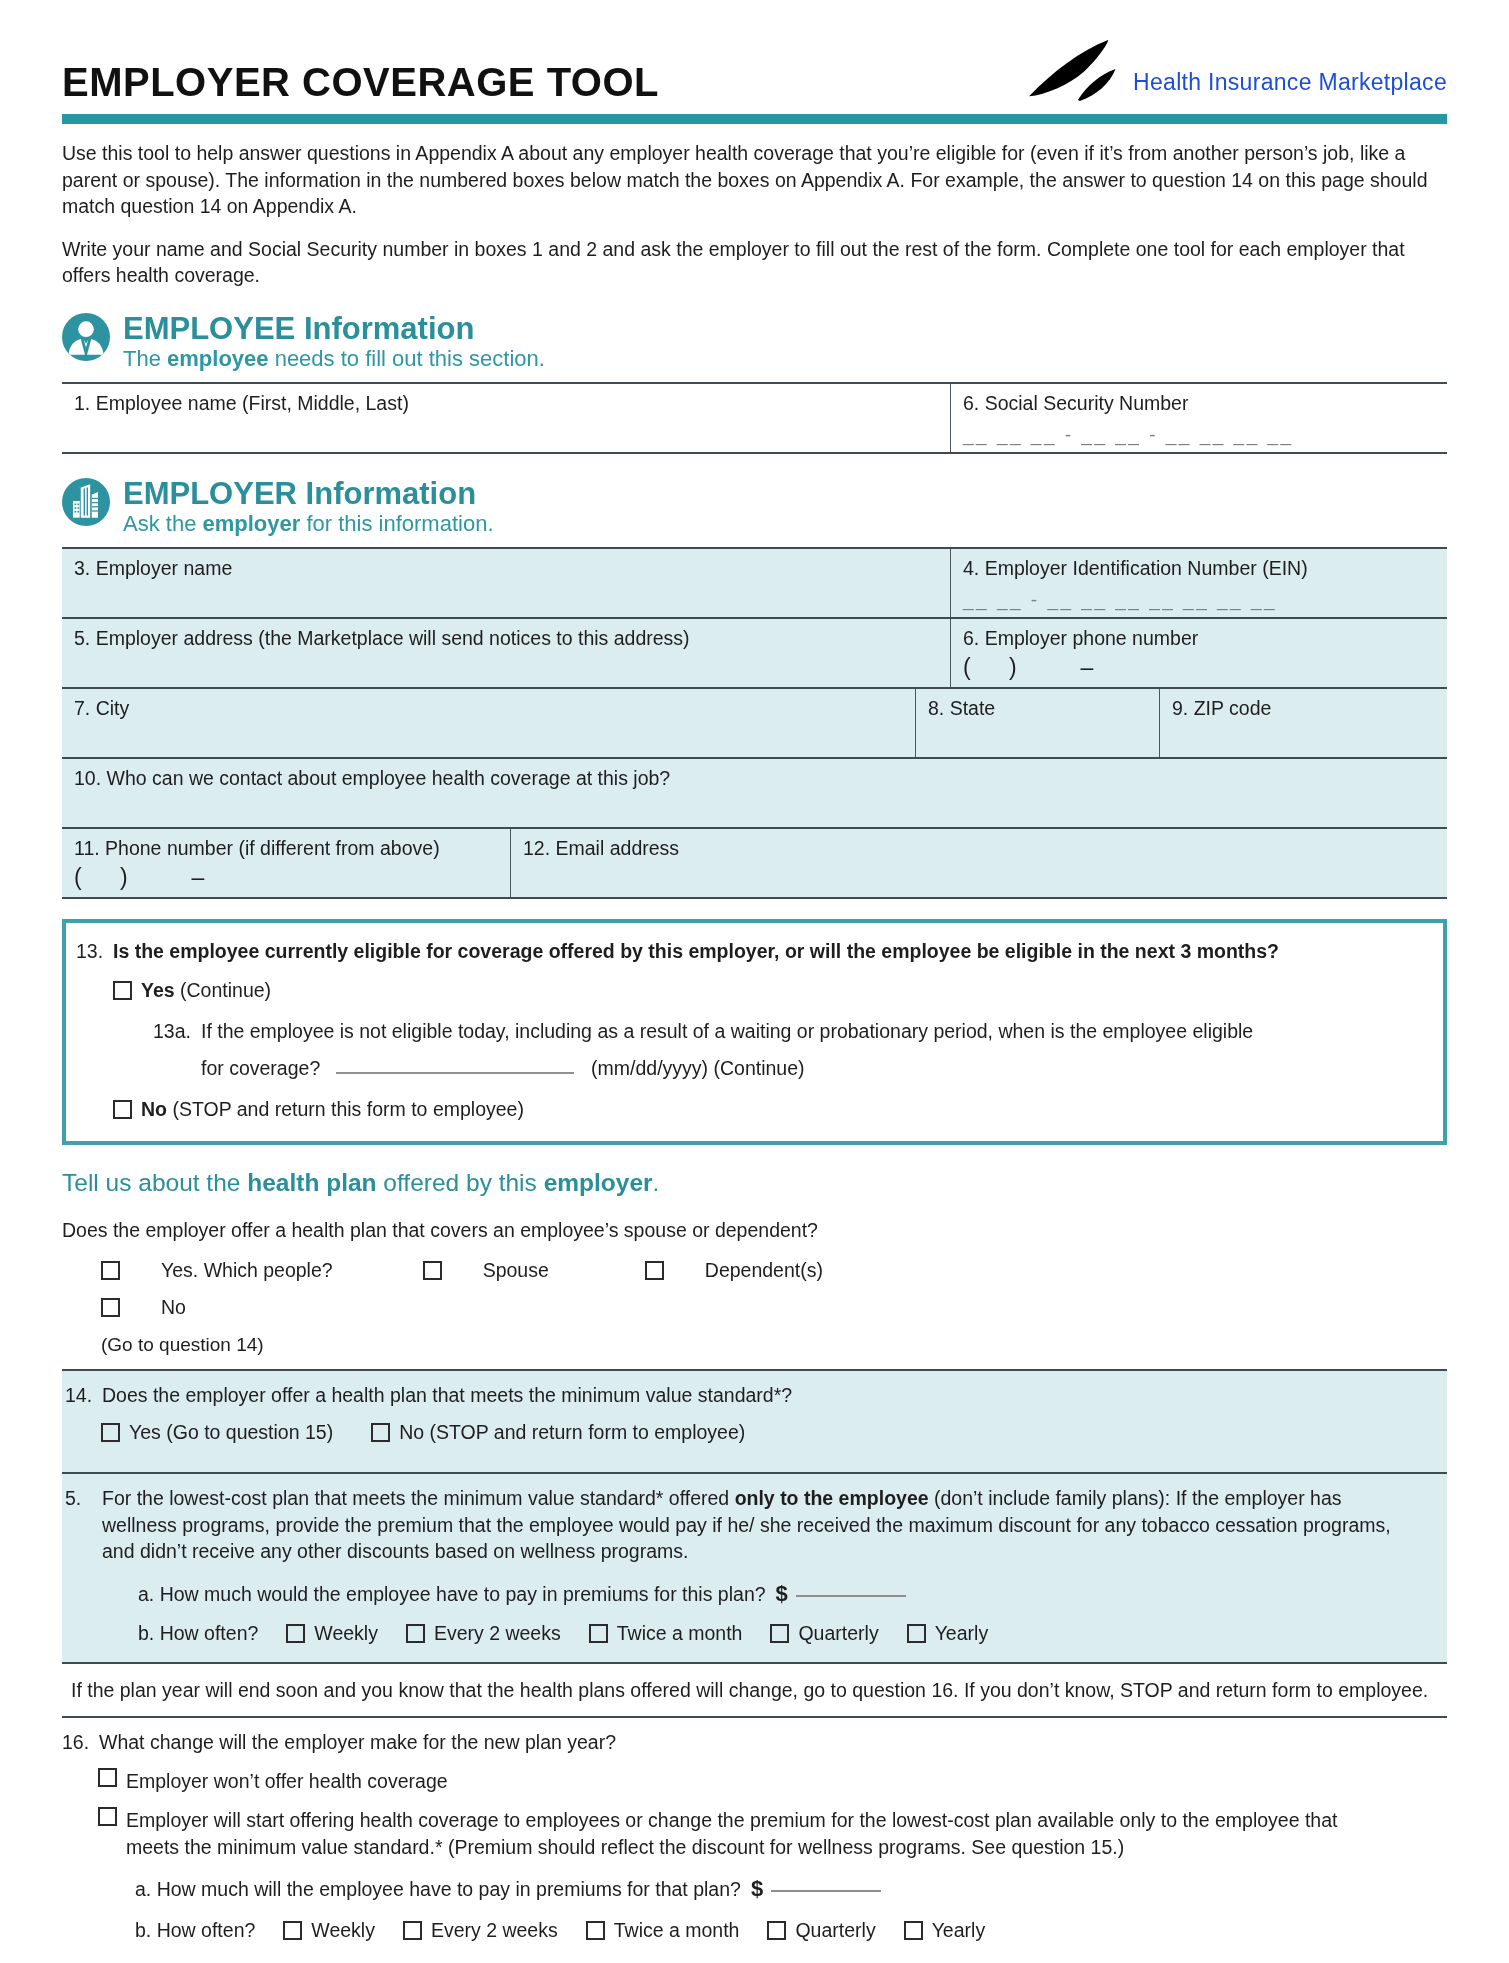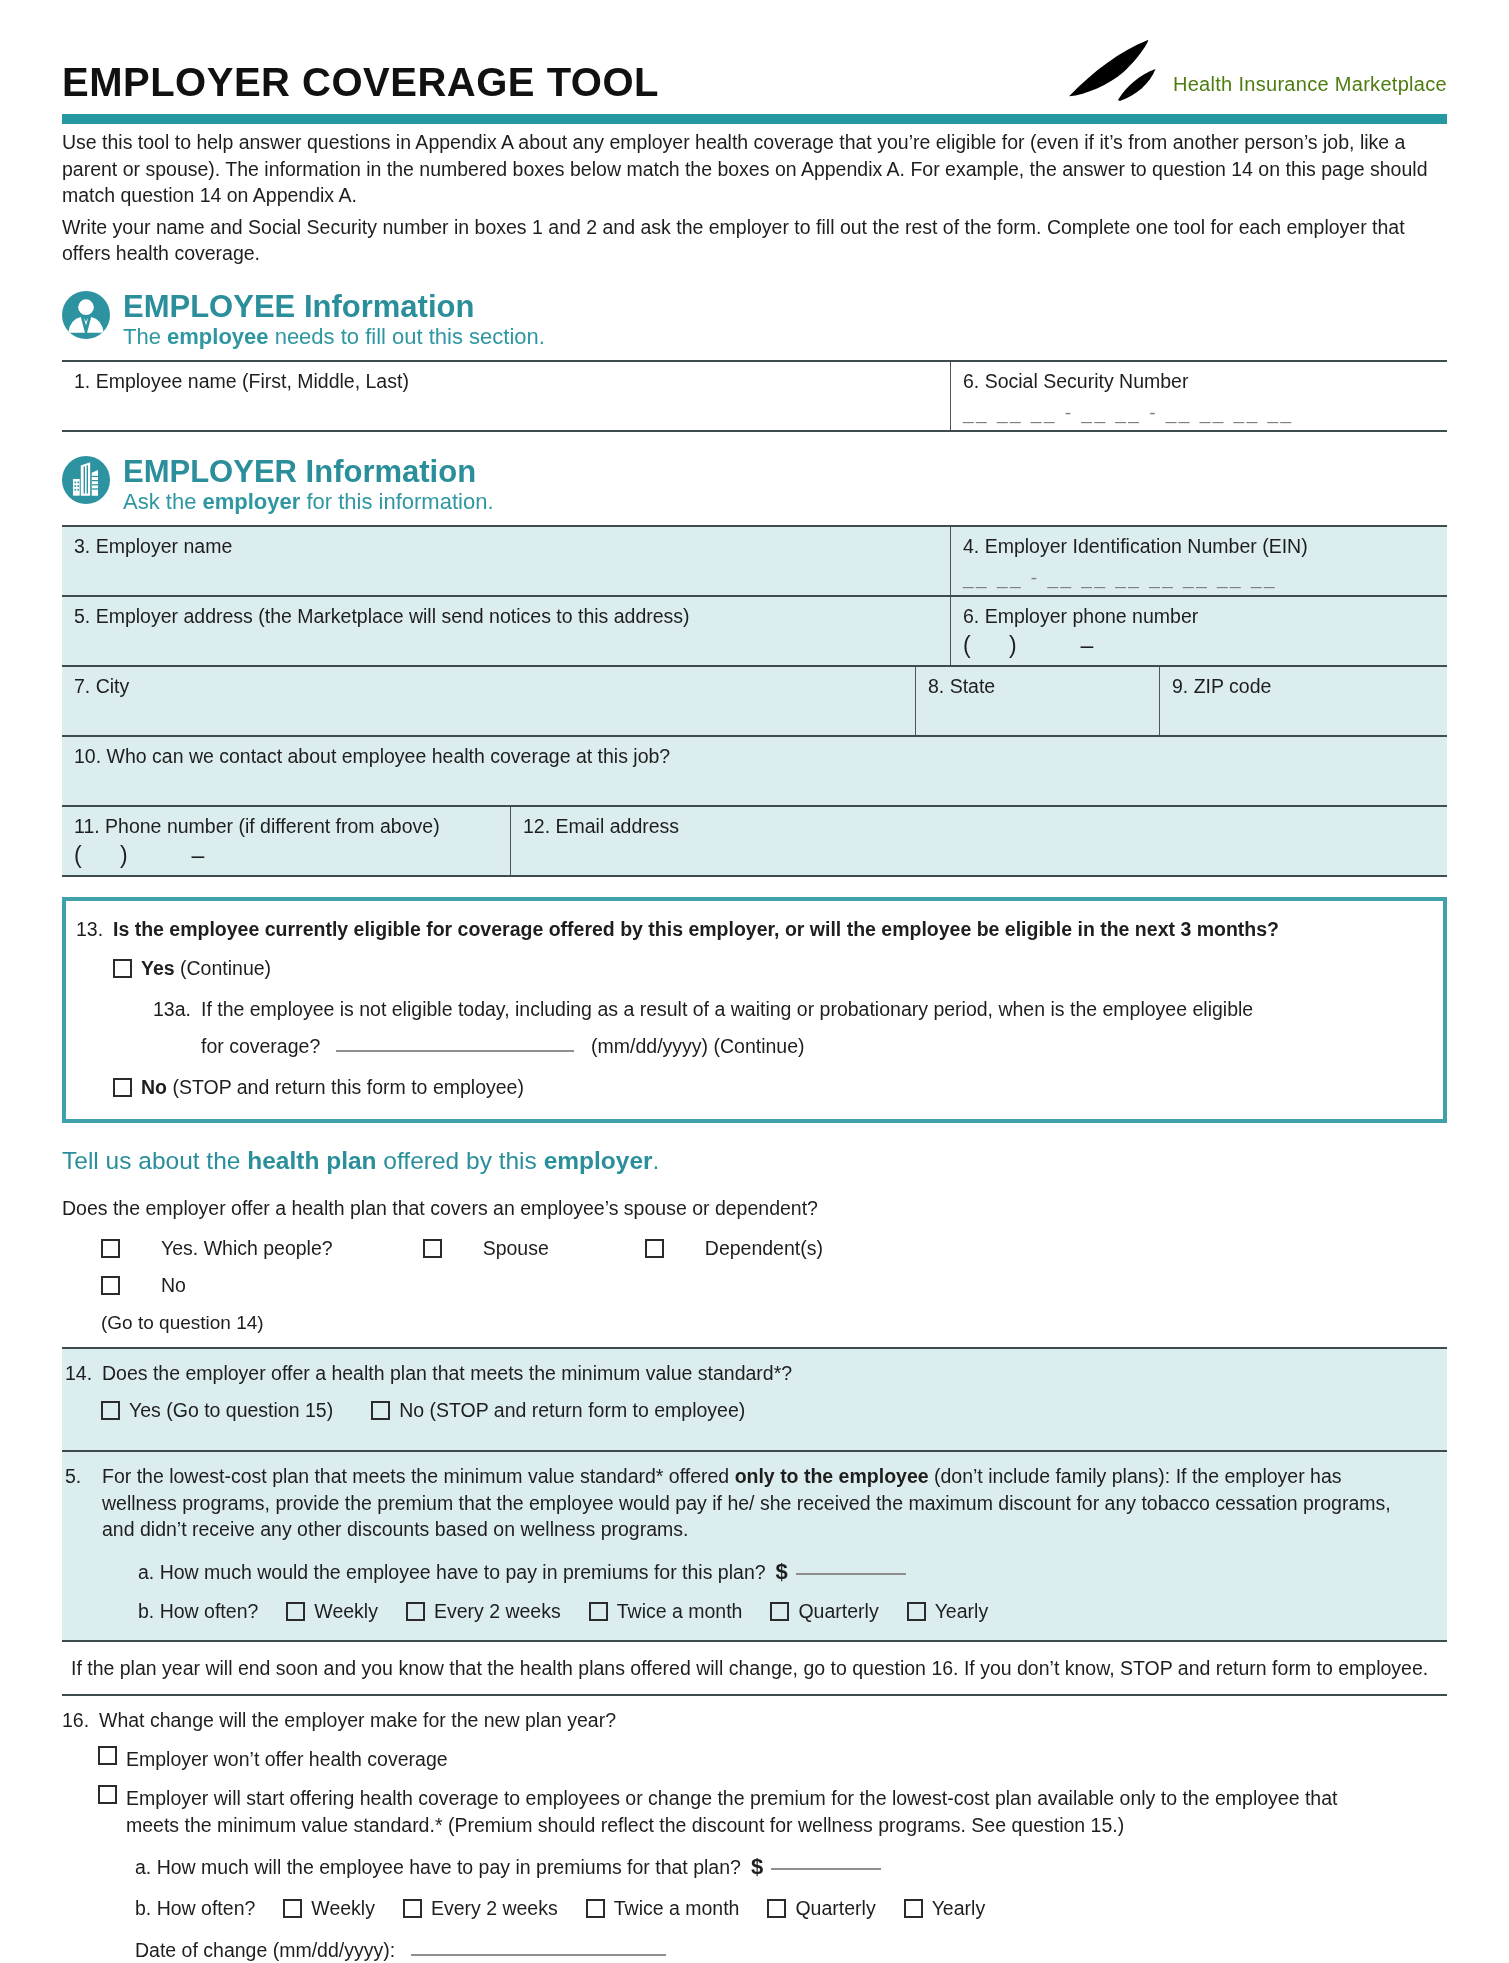--- a/index.html
+++ b/index.html
@@ -10,23 +10,23 @@
     font-family:"Liberation Sans", sans-serif;
     -webkit-font-smoothing:antialiased;
   }
   .page { padding:0 62px; }
 
   
   .header-row { display:flex; justify-content:space-between; align-items:flex-end; padding-top:40px; }
   .title { font-size:40px; font-weight:900; letter-spacing:.5px; color:#111; margin:0; line-height:1; }
   .logo { display:flex; align-items:flex-end; gap:4px; }
   .logo svg { width:104px; height:62px; display:block; }
-  .logo-text { font-size:20px; color:#4d7c0f; letter-spacing:.3px; padding-bottom:6px; white-space:nowrap; }
+  .logo-text { font-size:23px; color:#1d4ed8; letter-spacing:.3px; padding-bottom:6px; white-space:nowrap; }
   .teal-bar { height:10px; background:#2598a2; margin-top:12px; }
-  .intro { font-size:19.5px; line-height:1.36; margin:5px 0 0; }
+  .intro { font-size:19.5px; line-height:1.36; margin:16px 0 0; }
 
   
   .sec-head { display:flex; align-items:flex-start; gap:13px; margin-top:24px; }
   .sec-head svg { width:48px; height:48px; flex:none; }
   .sec-title { font-size:31px; font-weight:bold; color:#2a8f9b; line-height:1.04; }
   .sec-sub { font-size:22px; color:#2f97a2; margin-top:1px; }
 
   
   .tbl { border-top:2px solid #3e4c50; border-bottom:2px solid #3e4c50; margin-top:10px; }
   .tbl .row { display:grid; }

